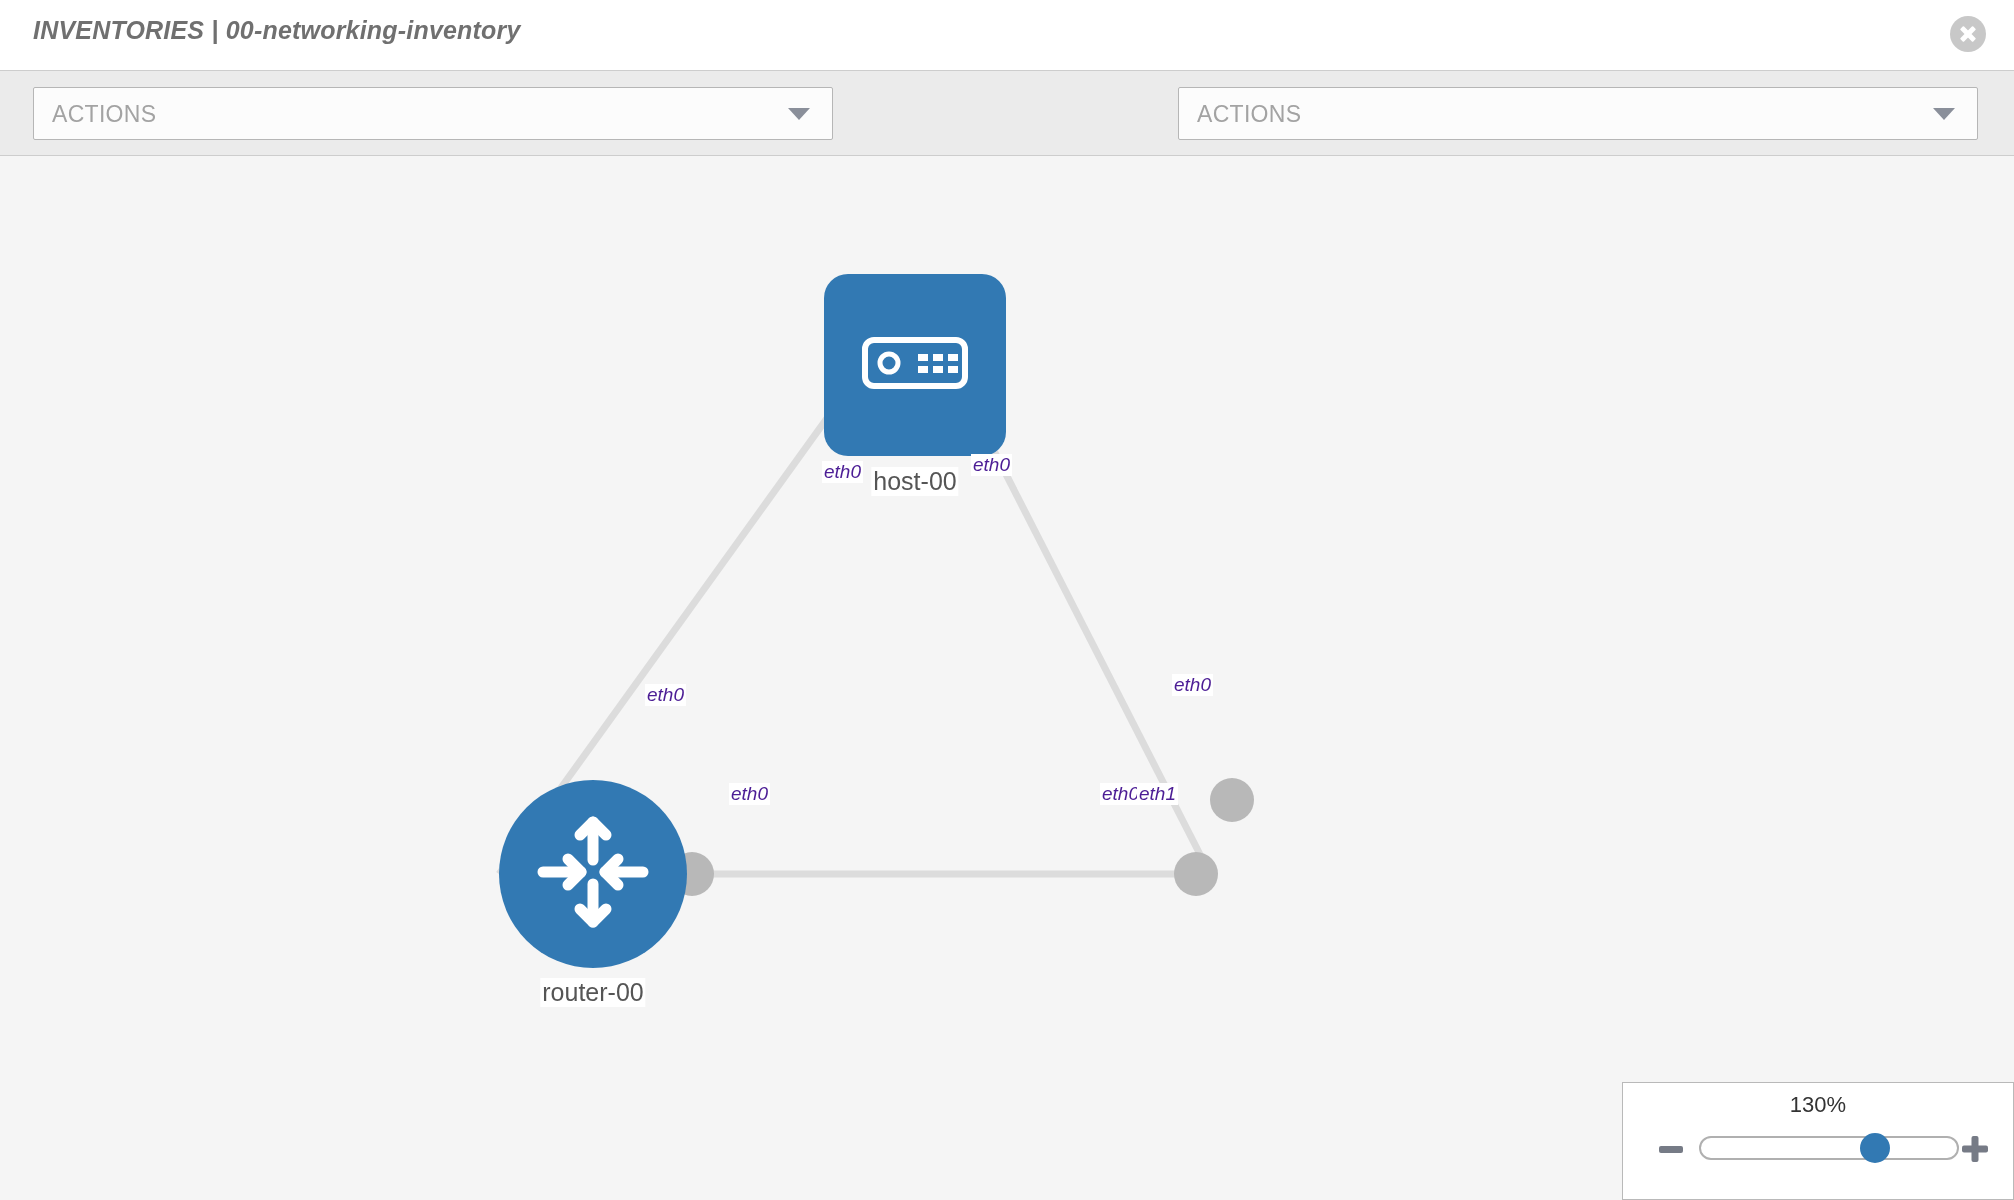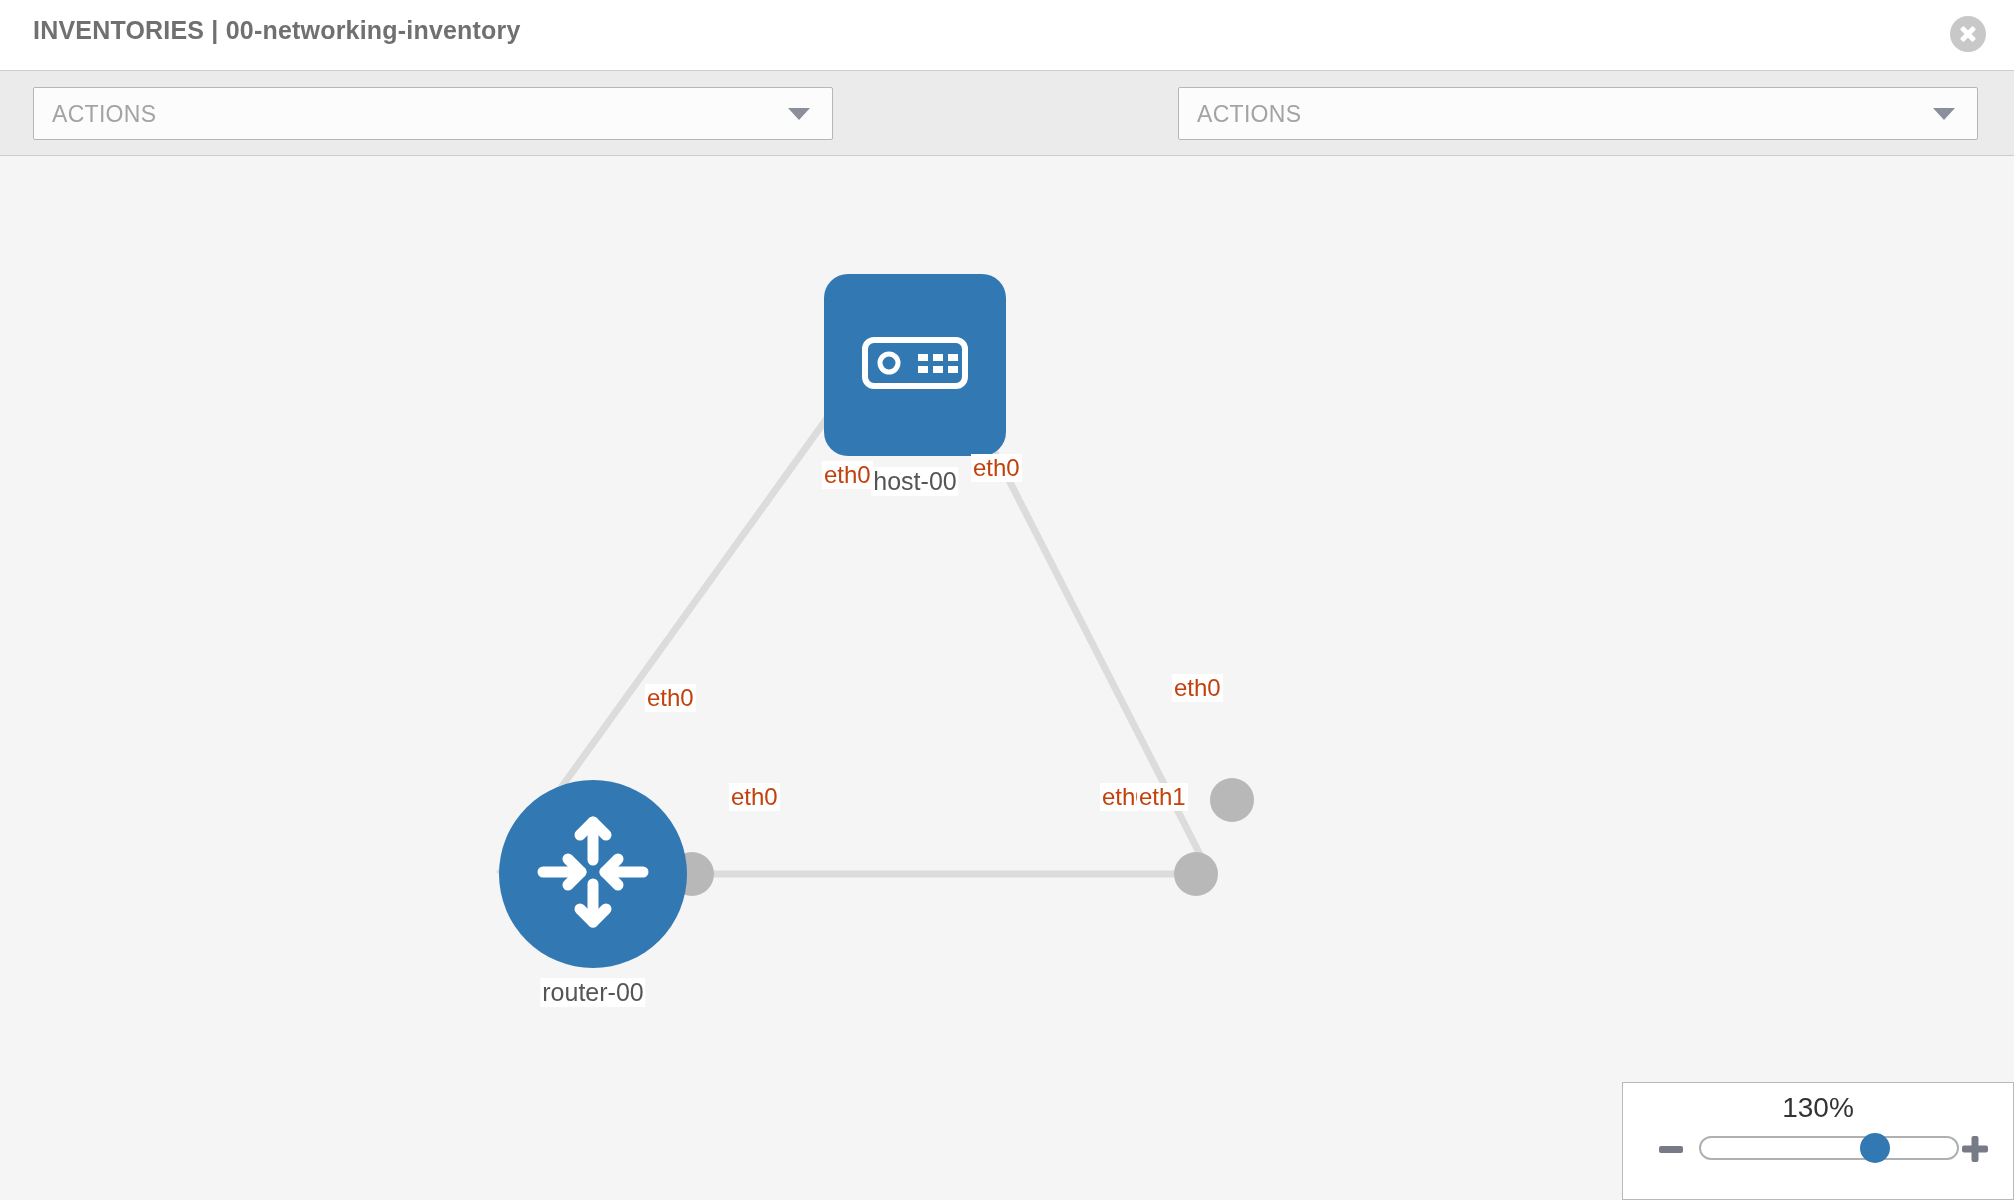--- a/index.html
+++ b/index.html
@@ -8,20 +8,21 @@
     background: #ffffff;
     font-family: "Liberation Sans", sans-serif;
     overflow: hidden;
   }
   #app { position: relative; width: 2014px; height: 1200px; }
 
   
   .titlebar {
     position: absolute; left: 0; top: 0; width: 2014px; height: 58px;
     background: #ffffff;
+    font-style: italic;
   }
   .title-text {
     position: absolute; left: 33px; top: 16px;
     font-size: 25px; font-weight: bold; color: #707070;
     letter-spacing: 0.2px; white-space: nowrap;
   }
   .close-btn {
     position: absolute; right: 28px; top: 16px;
     width: 36px; height: 36px; border-radius: 50%;
     background: #c8c8c8; cursor: pointer;
@@ -72,22 +73,22 @@
   .graph-svg { position: absolute; left: 0; top: 0; width: 2014px; height: 1044px; }
 
   .node { position: absolute; }
   .node-label {
     position: absolute; left: 50%; transform: translateX(-50%);
     font-size: 25px; color: #555555; white-space: nowrap;
     background: #ffffff; padding: 0 2px;
   }
   .iface-label {
     position: absolute;
-    font-size: 24px; color: #c2410c; white-space: nowrap;
-    background: #ffffff; padding: 0 2px; line-height: 1.15;
+    font-size: 19px; color: #4c1d95; white-space: nowrap;
+    background: #ffffff; padding: 0 2px; line-height: 1.15; font-style: italic;
   }
 
   .node-shape-square {
     position: absolute; left: 0; top: 0;
     width: 100%; height: 100%;
     background: #3279b3; border-radius: 24px;
   }
   .node-shape-circle {
     position: absolute; left: 0; top: 0;
     width: 100%; height: 100%;
@@ -95,21 +96,21 @@
   }
   .node-icon { position: absolute; left: 50%; top: 50%; transform: translate(-50%,-50%); }
 
   
   .zoom-panel {
     position: absolute; left: 1622px; top: 1082px; width: 392px; height: 118px;
     background: #ffffff; border: 1px solid #b9b9b9;
   }
   .zoom-value {
     position: absolute; left: 0; right: 0; top: 9px; text-align: center;
-    font-size: 28px; color: #333333;
+    font-size: 22px; color: #333333;
   }
   .zoom-minus {
     position: absolute; left: 36px; top: 63px;
     width: 24px; height: 7px; background: #767b86; border-radius: 2px; cursor: pointer;
   }
   .zoom-plus {
     position: absolute; right: 25px; top: 53px; width: 26px; height: 26px; cursor: pointer;
   }
   .zoom-plus::before, .zoom-plus::after {
     content: ""; position: absolute; left: 50%; top: 50%; background: #767b86; border-radius: 2px;

